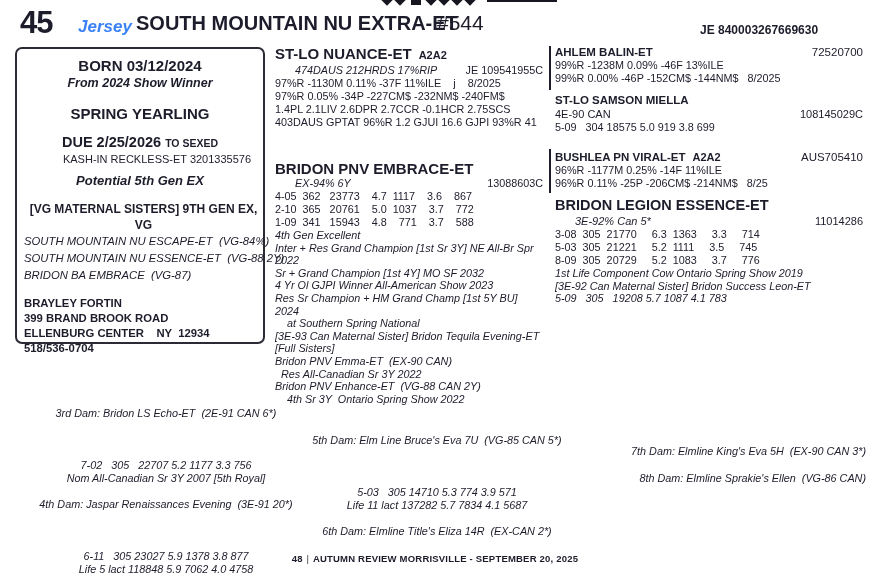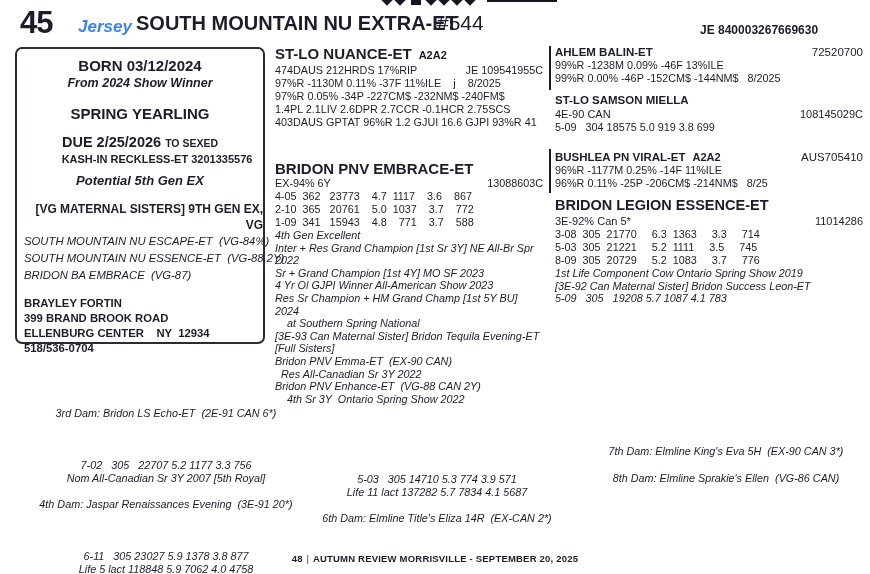--- a/index.html
+++ b/index.html
@@ -1,21 +1,21 @@
 <!DOCTYPE html>
 <html><head>
 <meta charset="utf-8">
 <style>
   html,body{margin:0;padding:0;background:#fff;}
   .page{
     position:relative;width:870px;height:574px;background:#fff;
     color:#1c1c2b;font-family:"Liberation Sans",sans-serif;overflow:hidden;
   }
   .abs{position:absolute;}
-  .it{}
+  .it{font-style:italic;margin-left:20px;}
   .ctr{text-align:center;}
 
   
   .ornament{left:383px;top:-5px;display:flex;align-items:center;}
   .diamond{width:8px;height:8px;background:#161620;transform:rotate(45deg);margin-right:5px;}
   .osquare{width:10px;height:10px;background:#161620;margin:0 6px 0 2px;}
   .oline{width:70px;height:3px;background:#161620;margin-left:8px;}
 
   
   .lot{left:20px;top:5px;font-size:31px;font-weight:bold;letter-spacing:-1px;}
@@ -27,23 +27,23 @@
   
   .info-box{
     left:15px;top:47px;width:250px;height:297px;
     border:2px solid #2b2b36;border-radius:7px;padding-top:8px;box-sizing:border-box;
   }
   .born{font-size:15px;font-weight:bold;line-height:18px;}
   .origin{font-size:12.5px;font-weight:bold;font-style:italic;line-height:16px;}
   .aclass{font-size:15px;font-weight:bold;line-height:18px;margin-top:14px;}
   .due{font-size:14.5px;font-weight:bold;line-height:18px;margin-top:10px;}
   .due small{font-size:10.5px;font-weight:bold;}
-  .ssire{font-size:11px;font-weight:bold;line-height:15px;padding-left:34px;}
+  .ssire{font-size:11px;font-weight:normal;line-height:15px;padding-left:34px;}
   .potential{font-size:13px;font-weight:bold;font-style:italic;line-height:16px;margin-top:6px;}
-  .sis-head{font-size:12px;font-weight:bold;line-height:16px;margin-top:12px;padding-left:7px;text-align:right;}
+  .sis-head{font-size:12px;font-weight:bold;line-height:16px;margin-top:12px;padding-left:7px;text-align:center;}
   .sis-line{font-size:11.3px;font-style:italic;line-height:17px;padding-left:7px;text-align:left;white-space:pre;}
   .consignor{margin-top:12px;}
   .con-line{font-size:11.3px;font-weight:bold;line-height:15px;padding-left:7px;text-align:left;white-space:pre;}
 
   
   .mid{left:275px;top:45px;width:268px;}
   .ped-name{font-size:15px;font-weight:bold;line-height:17px;}
   .a2a2{font-size:11px;font-weight:bold;margin-left:7px;}
   .row-flex{display:flex;justify-content:space-between;font-size:10.8px;line-height:13px;}
   .stat{font-size:10.8px;line-height:13px;white-space:pre;}
@@ -63,21 +63,21 @@
   .score-row{display:flex;justify-content:space-between;font-size:11px;line-height:14px;}
   .bracket{width:2px;background:#1c1c2b;}
   .brk1{left:549px;top:46px;height:44px;}
   .brk2{left:549px;top:149px;height:44px;}
 
   
   .bot{font-size:10.8px;font-style:italic;line-height:13px;}
   .bot .gap{height:13px;}
   .bot-left{left:30px;top:407px;width:272px;text-align:center;}
   .bot-mid{left:298px;top:434px;width:278px;text-align:center;}
-  .bot-right{left:586px;top:445px;width:280px;text-align:center;}
+  .bot-right{left:586px;top:445px;width:280px;text-align:right;}
   .bot-right .gap{height:14px;}
   .bot div{white-space:pre-wrap;}
 
   
   .footer{left:0;right:0;top:553px;text-align:center;font-size:9.5px;}
   .footer .num{font-weight:bold;}
   .footer .sep{font-weight:normal;padding:0 4px;color:#3a3a46;}
   .footer .txt{font-weight:bold;letter-spacing:0.2px;}
 </style>
 </head>
@@ -149,21 +149,21 @@
     <div>
 
     <div class="lact">4-05  362   23773    4.7  1117    3.6    867</div>
         <div class="lact">2-10  365   20761    5.0  1037    3.7    772</div>
         <div class="lact">1-09  341   15943    4.8    771    3.7    588</div>
       </div>
     <div>
 
     <div class="note">4th Gen Excellent</div>
         <div class="note">Inter + Res Grand Champion [1st Sr 3Y] NE All-Br Spr 2022</div>
-        <div class="note">Sr + Grand Champion [1st 4Y] MO SF 2023</div>
+        <div class="note">Sr + Grand Champion [1st 4Y] MO SF 2032</div>
         <div class="note">4 Yr Ol GJPI Winner All-American Show 2023</div>
         <div class="note">Res Sr Champion + HM Grand Champ [1st 5Y BU] 2024</div>
         <div class="note">    at Southern Spring National</div>
         <div class="note">[3E-93 Can Maternal Sister] Bridon Tequila Evening-ET</div>
         <div class="note">[Full Sisters]</div>
         <div class="note">Bridon PNV Emma-ET  (EX-90 CAN)</div>
         <div class="note">  Res All-Canadian Sr 3Y 2022</div>
         <div class="note">Bridon PNV Enhance-ET  (VG-88 CAN 2Y)</div>
         <div class="note">    4th Sr 3Y  Ontario Spring Show 2022</div>
       </div>
@@ -237,20 +237,21 @@
       
     <div>7-02   305   22707 5.2 1177 3.3 756</div><div>Nom All-Canadian Sr 3Y 2007 [5th Royal]</div></div>
     <div class="gap"></div>
     <div>4th Dam: Jaspar Renaissances Evening  (3E-91 20*)</div>
     <div>
       
     <div>6-11   305 23027 5.9 1378 3.8 877</div><div>Life 5 lact 118848 5.9 7062 4.0 4758</div></div>
   </div>
 
   <div class="abs bot bot-mid">
+    <div>5th Dam: Elm Line Bruce's Eva 7U  (VG-85 CAN 5*)</div>
     <div>
       
     <div>5-03   305 14710 5.3 774 3.9 571</div><div>Life 11 lact 137282 5.7 7834 4.1 5687</div></div>
     <div class="gap"></div>
     <div>6th Dam: Elmline Title's Eliza 14R  (EX-CAN 2*)</div>
     <div>
       
     </div>
   </div>
 

